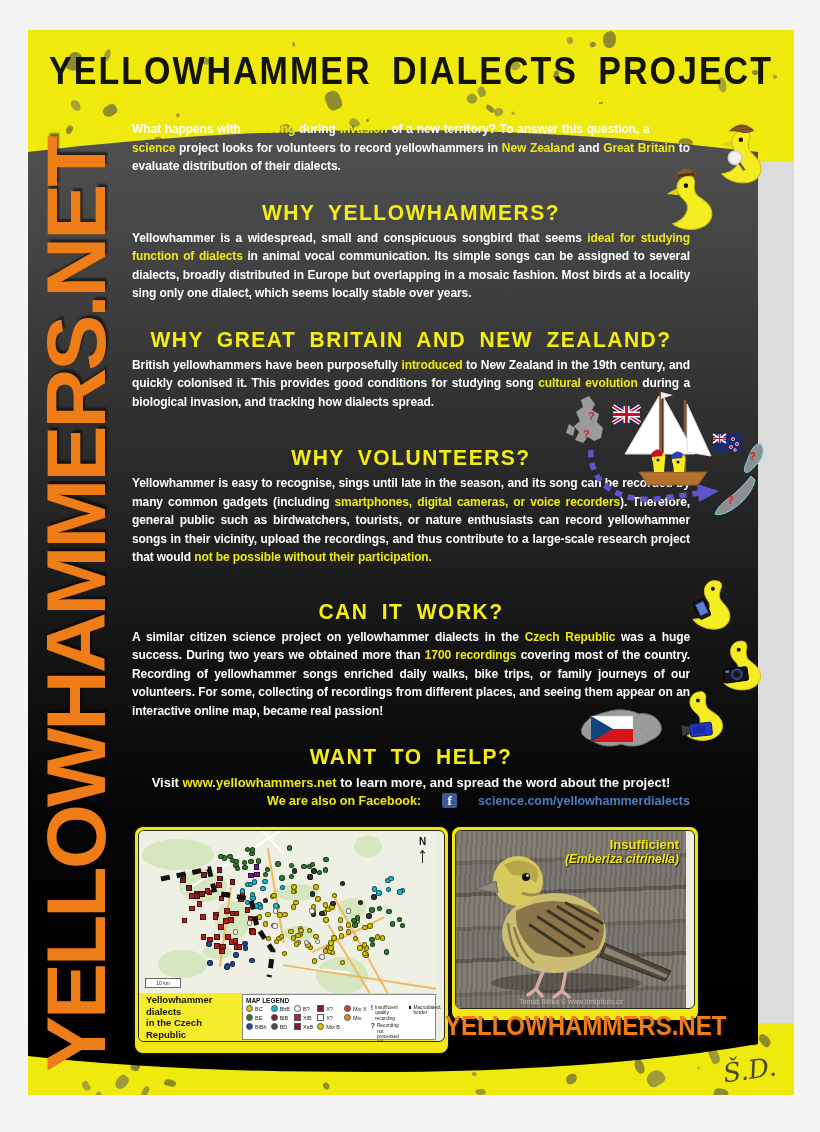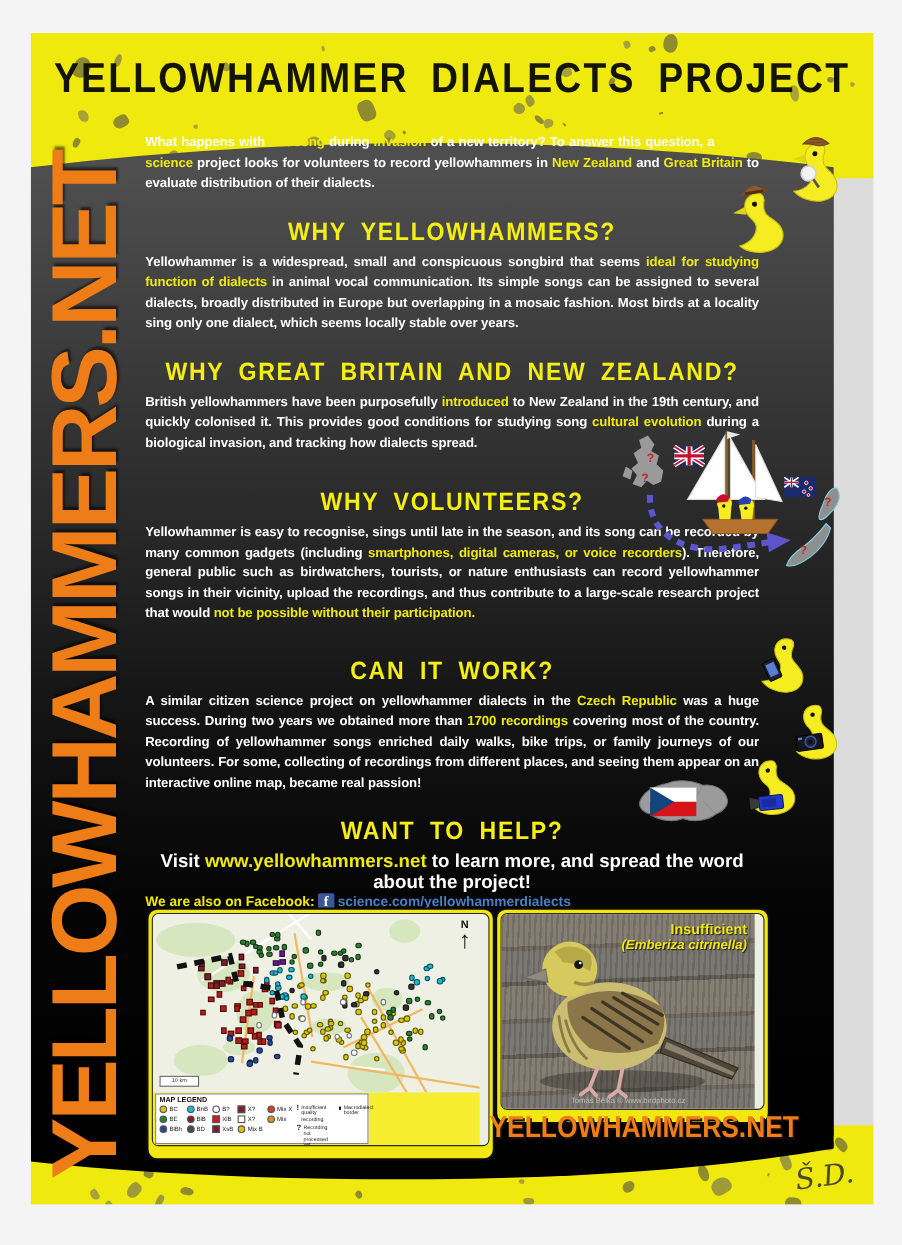--- a/index.html
+++ b/index.html
@@ -32,22 +32,22 @@
   
   .content{position:absolute;left:104px;top:90px;width:558px;z-index:5;}
   .para{font-size:12px;font-weight:bold;line-height:18.5px;color:#fff;
         text-align:justify;text-align-last:left;margin:0;letter-spacing:-0.1px;}
   .seg-w{color:#ffffff;}
   .seg-y{color:#efe90e;}
   .sec-h{font-size:21px;font-weight:900;color:#f4ee14;text-align:center;
          letter-spacing:1.5px;word-spacing:6px;margin:24px 0 5px 0;transform:scaleY(1.08);}
   .h-gap1{margin-top:24px}.h-gap2{margin-top:24px}.h-gap3{margin-top:34px}.h-gap4{margin-top:32px}.h-gap5{margin-top:24px}
   .plain-line{font-size:12px;font-weight:bold;line-height:18.5px;color:#fff;margin:0;}
-  .help-line{font-size:17px;font-weight:bold;line-height:19px;color:#fff;text-align:center;margin:0;}
-  .fb-row{display:flex;align-items:center;justify-content:flex-start;gap:3px;margin-top:1px;}
+  .help-line{font-size:13px;font-weight:bold;line-height:19px;color:#fff;text-align:center;margin:0;}
+  .fb-row{display:flex;align-items:center;justify-content:flex-end;gap:21px;margin-top:1px;}
   .fb-prefix{color:#efe90e;font-size:12.5px;font-weight:bold;}
   .fb-icon{display:inline-block;width:15px;height:15px;background:#3b5998;border-radius:2px;color:#fff;
            font-family:"Liberation Serif",serif;font-weight:bold;font-size:13px;line-height:15px;text-align:center;}
   .fb-link{color:#4a7fc4;font-size:12.5px;font-weight:bold;}
 
   
   .deco{position:absolute;z-index:5;}
 
   
   .card{position:absolute;z-index:7;background:#f2e713;border:2px solid #0d0d0d;border-radius:10px;padding:3px;}
@@ -558,20 +558,24 @@
               <div style="position: absolute; width: 3.5px; height: 3.5px; background: rgb(255, 255, 255); left: 133.7px; top: 77px; border: 0.5px solid rgba(0, 0, 0, 0.55); border-radius: 50%;"></div>
               <div style="position: absolute; width: 3.5px; height: 3.5px; background: rgb(255, 255, 255); left: 133px; top: 92.4px; border: 0.5px solid rgba(0, 0, 0, 0.55); border-radius: 50%;"></div>
             </div>
           <div class="compass">
             <div class="n">N</div>
             <div class="arr">↑</div>
           </div>
           <div class="map-scale">10 km</div>
         </div>
         <div class="map-strip">
+          <div class="map-caption">
+            <div>Yellowhammer dialects</div>
+            <div>in the Czech Republic</div>
+          </div>
           <div class="legend-box">
             <div class="legend-title">MAP LEGEND</div>
             <div class="legend-cols" id="legend-cols">
                 <div class="lg-col">
                   <div class="lg-item">
                     <span class="lg-sym c" style="background: rgb(217, 196, 0);"></span>
                     <span>BC</span>
                   </div>
                   <div class="lg-item">
                     <span class="lg-sym c" style="background: rgb(47, 125, 50);"></span>

